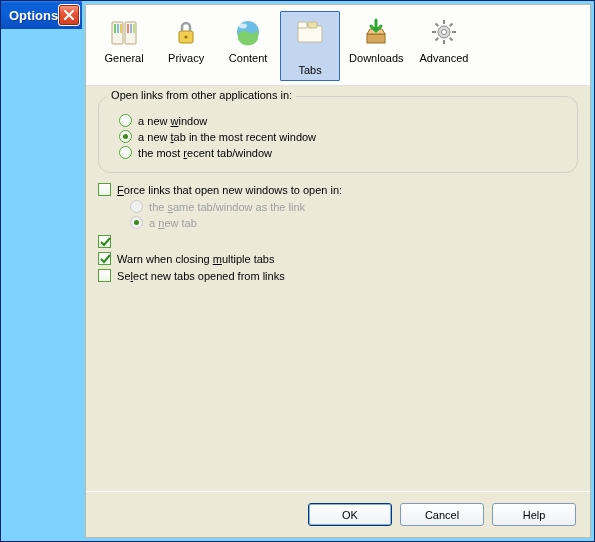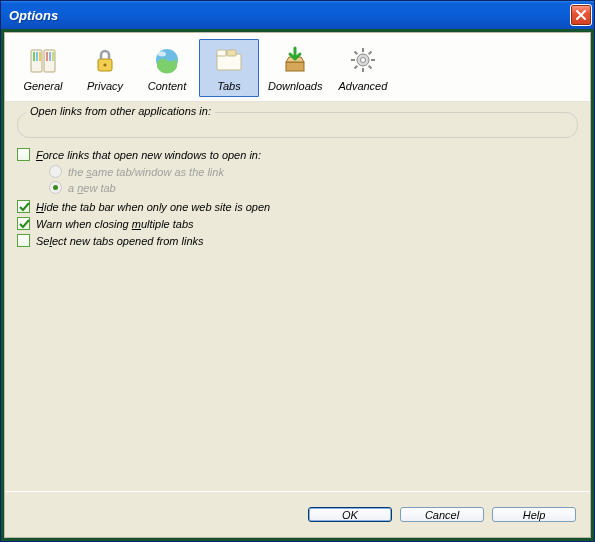--- a/index.html
+++ b/index.html
@@ -9,24 +9,23 @@
     font-size: 11px;
     background: #fff;
     width: 595px;
     height: 542px;
     overflow: hidden;
   }
   .window {
     width: 595px;
     height: 542px;
     border: 1px solid #0a246a;
-    background: #14532d;
-    display: flex;
-    flex-direction: column;
-    font-style: italic;
+    background: #7dd3fc;
+    display: flex;
+    flex-direction: row;
   }
   .titlebar {
     height: 28px;
     background: linear-gradient(to bottom, #2a80e8 0%, #0b5fd9 8%, #0b5fd9 45%, #0a4ec0 100%);
     display: flex;
     align-items: center;
     padding: 0 2px 0 8px;
     color: #fff;
   }
   .titlebar-title {
@@ -69,20 +68,21 @@
     flex-direction: column;
     align-items: center;
     padding: 4px 6px 4px 6px;
     border: 1px solid transparent;
     border-radius: 1px;
     min-width: 60px;
   }
   .tb-item.selected {
     background: #c2d5f1;
     border: 1px solid #316ac5;
+    gap: 12px;
   }
   .tb-item .ico {
     width: 32px;
     height: 32px;
     display: flex;
     align-items: center;
     justify-content: center;
   }
   .tb-item .lbl {
     margin-top: 4px;
@@ -165,21 +165,21 @@
     display: flex;
     justify-content: flex-end;
     align-items: center;
     gap: 8px;
     padding: 0 14px;
     background: #ece9d8;
     border-top: 1px solid #fff;
   }
   .btn {
     min-width: 84px;
-    height: 15px;
+    height: 23px;
     border: 1px solid #7f9db9;
     border-radius: 3px;
     background: linear-gradient(to bottom,#fff,#eef1f6);
     display: flex;
     align-items: center;
     justify-content: center;
   }
   .btn.default {
     border: 1px solid #003c74;
     box-shadow: 0 0 0 1px #88b0e0 inset;
@@ -266,20 +266,34 @@
               <circle cx="16" cy="16" r="2.5" fill="#fff" stroke="#8a8a8a"></circle>
             </svg>
           </div>
           <div class="lbl">Advanced</div>
         </div>
       </div>
 
     <div class="body">
       <div class="groupbox">
         <div class="legend">Open links from other applications in:</div>
+        <div id="open-links-options">
+            <div class="row">
+              <span class="radio"></span>
+              <span>a new <span class="underline">w</span>indow</span>
+            </div>
+            <div class="row">
+              <span class="radio checked"></span>
+              <span>a new <span class="underline">t</span>ab in the most recent window</span>
+            </div>
+            <div class="row">
+              <span class="radio"></span>
+              <span>the most <span class="underline">r</span>ecent tab/window</span>
+            </div>
+          </div>
       </div>
 
       <div>
         <div class="row top ckrow">
           <span class="checkbox" id="force-cb"></span>
           <span><span></span><span class="underline">F</span><span>orce links that open new windows to open in:</span></span>
         </div>
         <div class="indent" id="force-sub">
             <div class="row disabled">
               <span class="radio disabled"></span>
@@ -292,21 +306,20 @@
           </div>
       </div>
 
       <div id="checks" style="margin-top:6px;">
           <div class="row top ckrow">
             <span class="checkbox checked">
               <svg width="13" height="13" viewBox="0 0 13 13">
                 <path d="M2 6 l3 3 l6 -7" fill="none" stroke="#2a8a1c" stroke-width="2"></path>
               </svg>
             </span>
-            <span><span class="underline">H</span>ide the tab bar when only one web site is open</span>
           </div>
           <div class="row top ckrow">
             <span class="checkbox checked">
               <svg width="13" height="13" viewBox="0 0 13 13">
                 <path d="M2 6 l3 3 l6 -7" fill="none" stroke="#2a8a1c" stroke-width="2"></path>
               </svg>
             </span>
             <span>Warn when closing <span class="underline">m</span>ultiple tabs</span>
           </div>
           <div class="row top ckrow">

